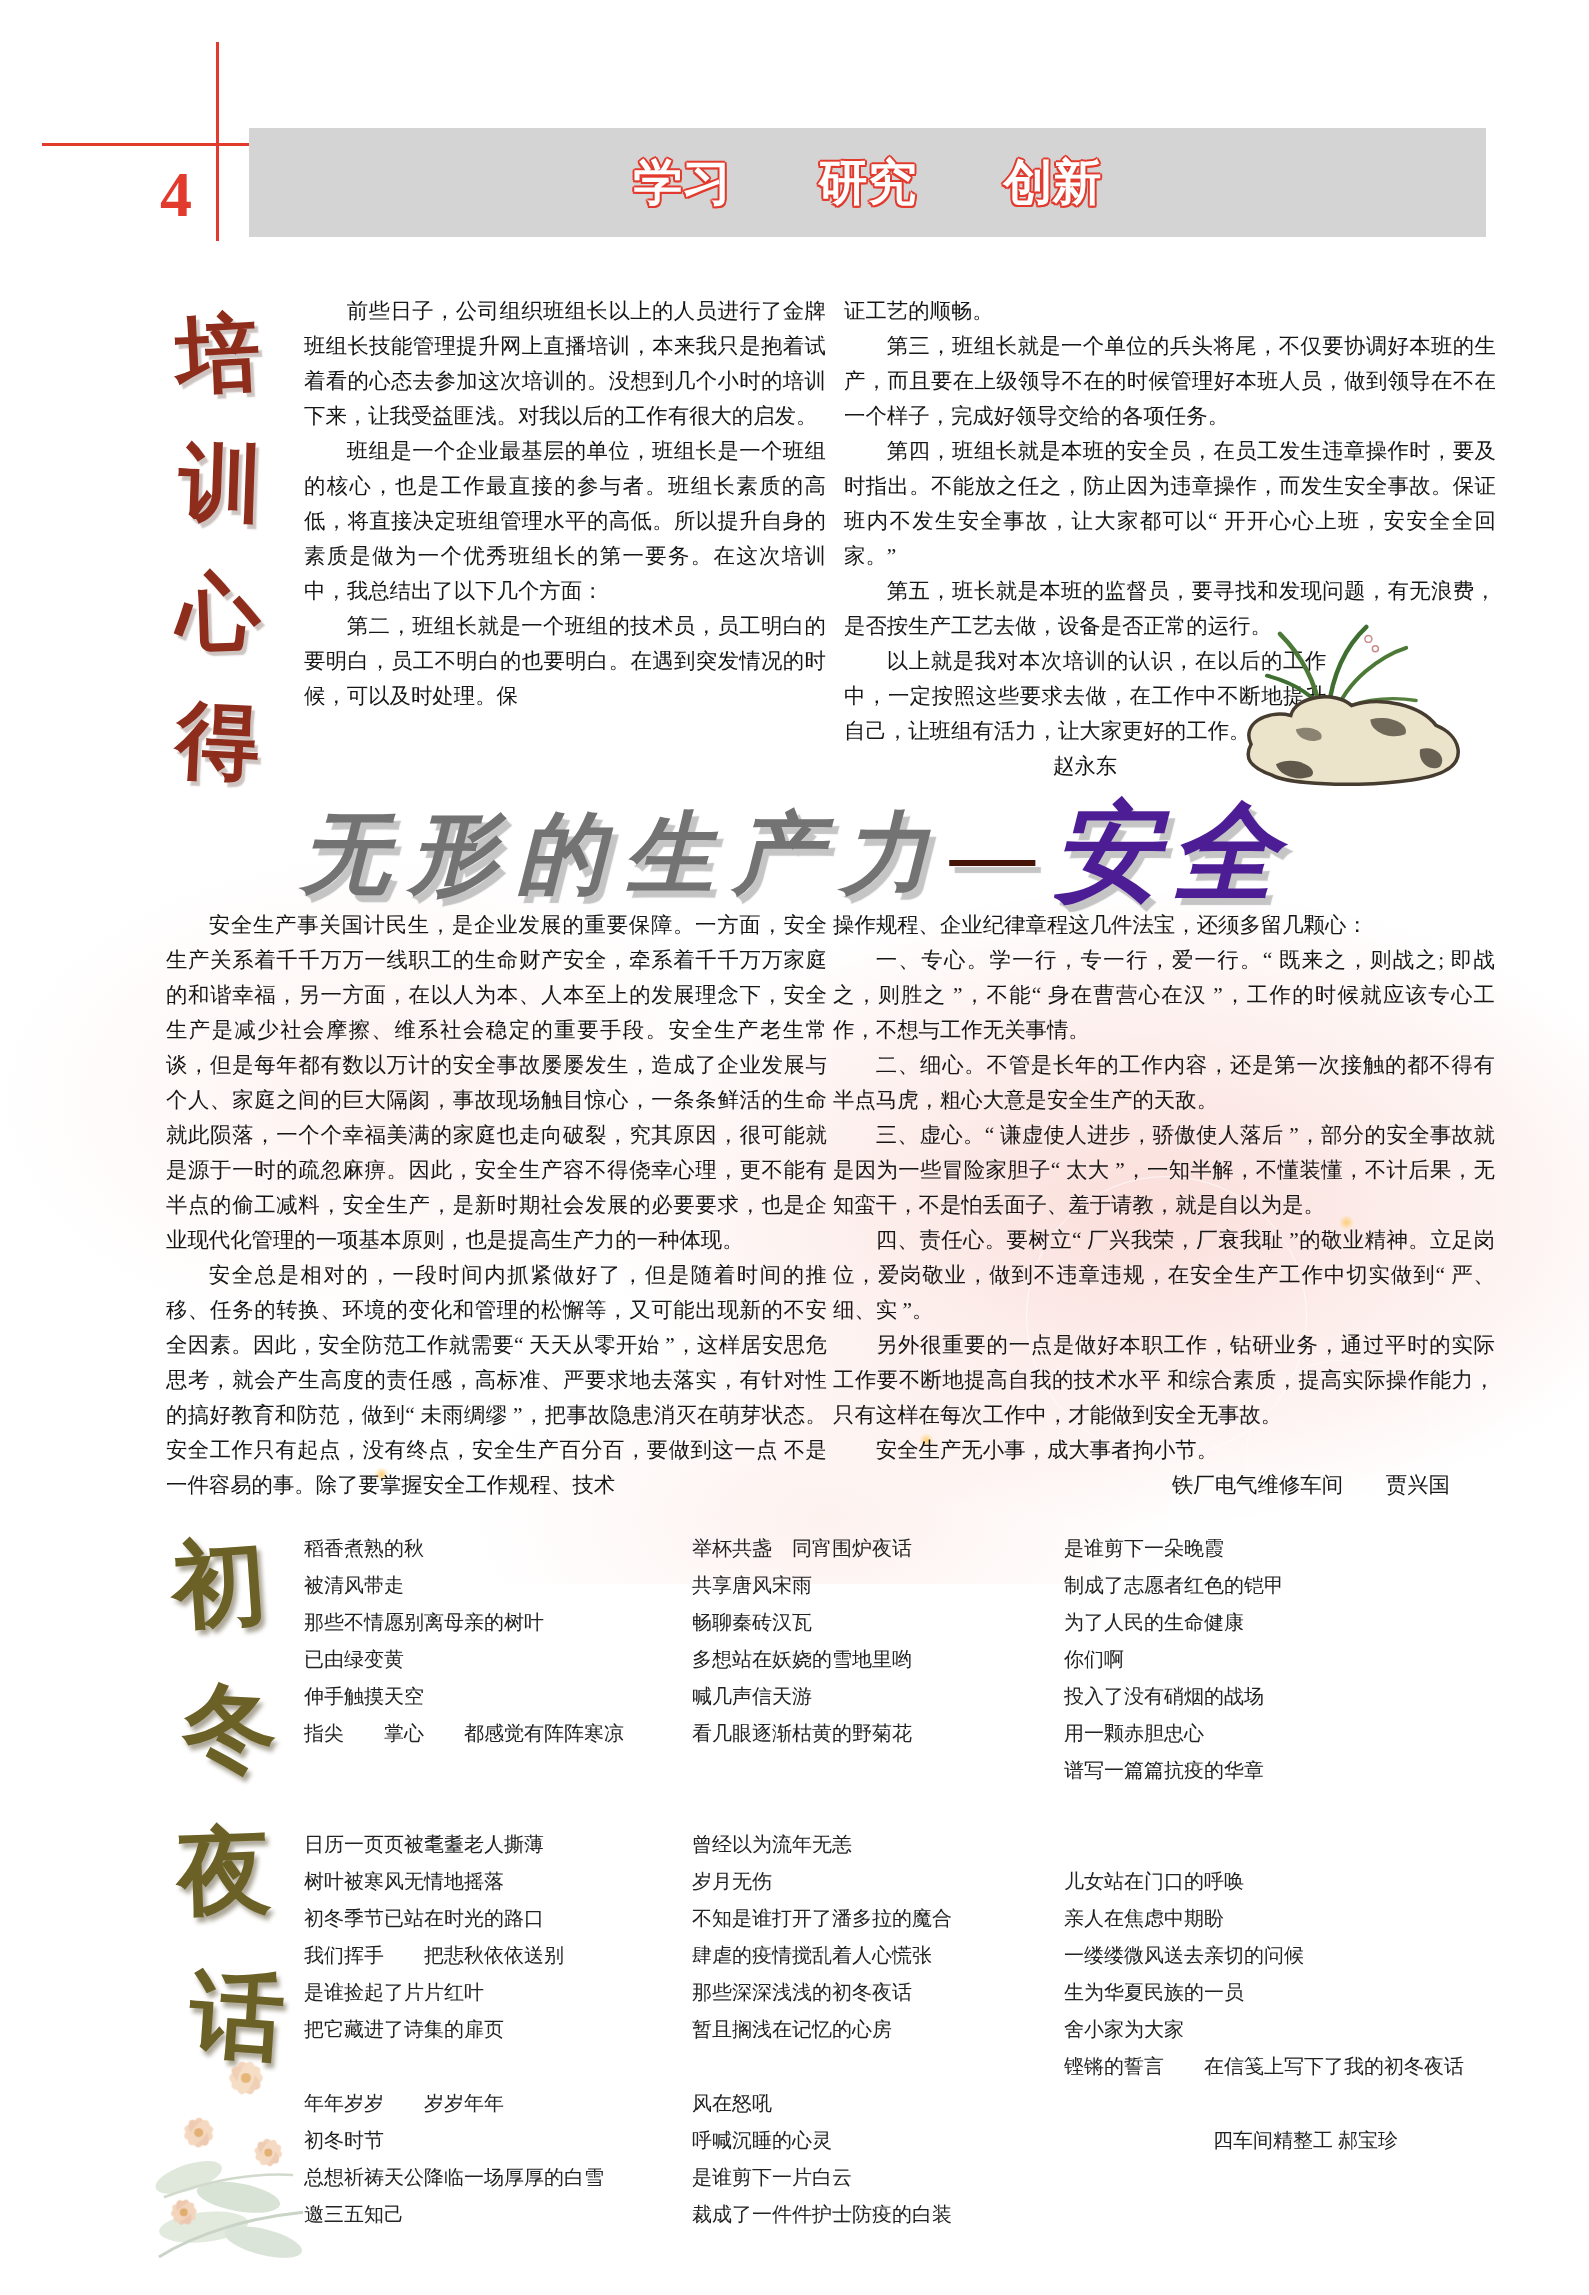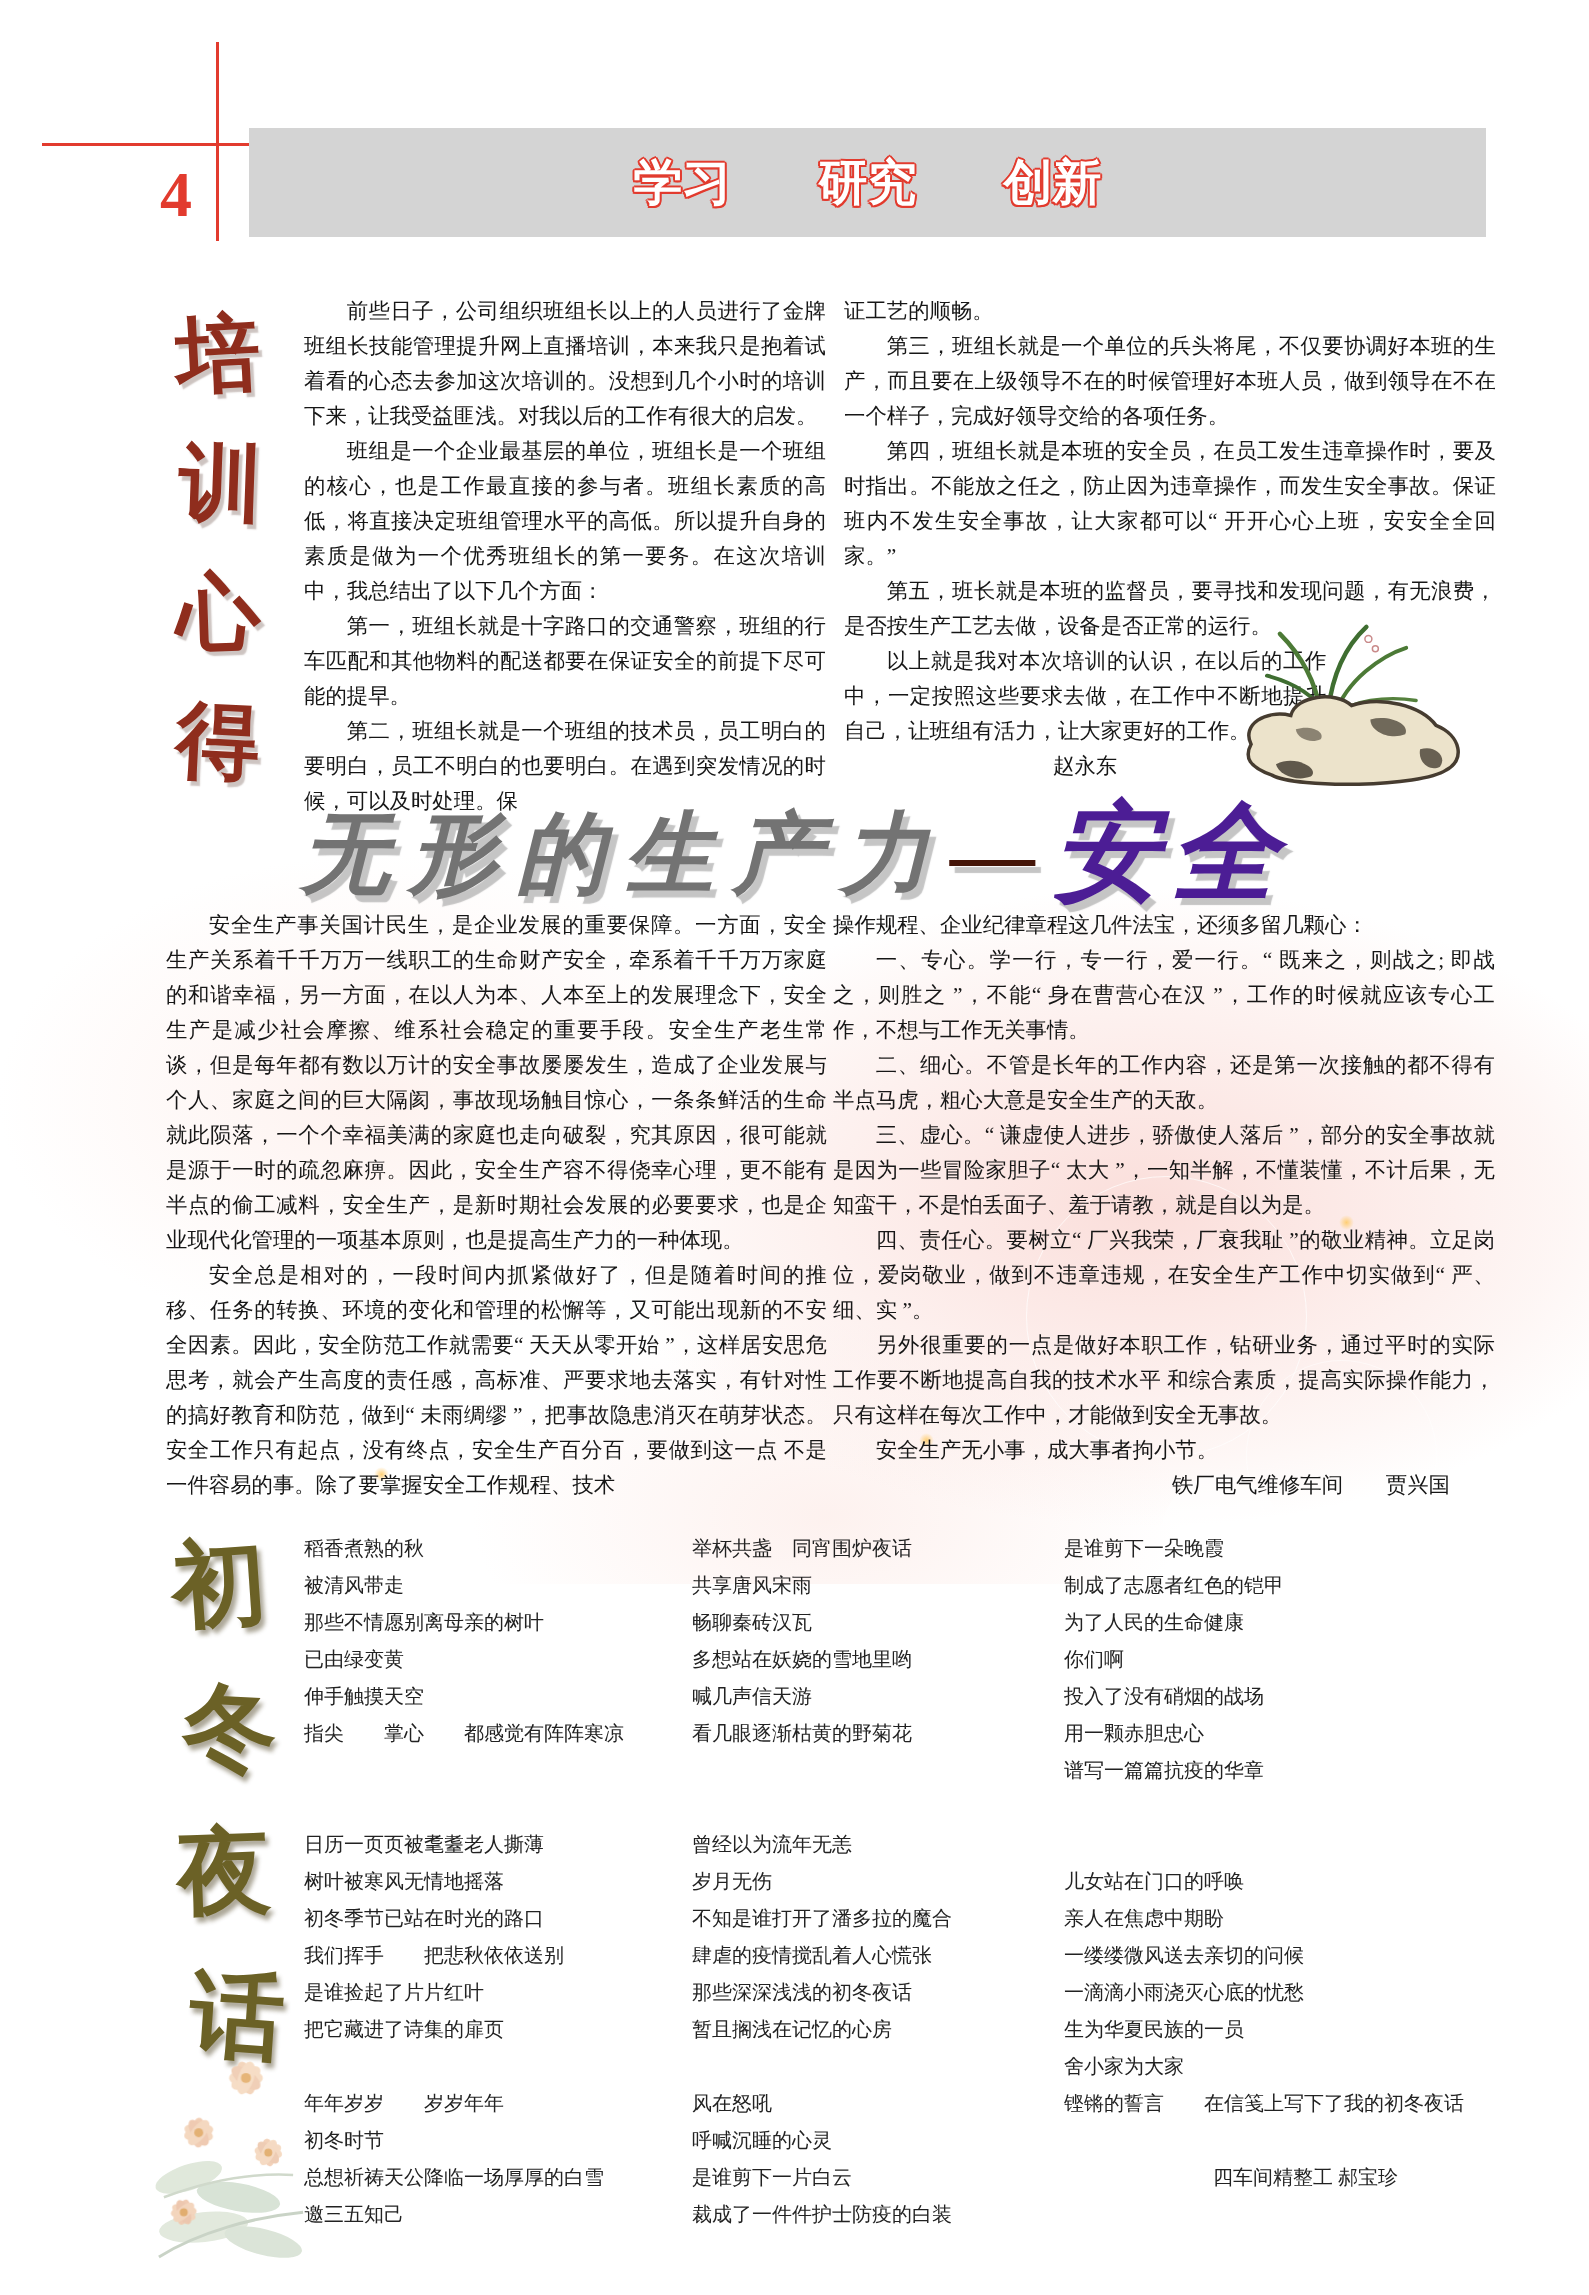--- a/index.html
+++ b/index.html
@@ -109,21 +109,20 @@
   <div class="a1-title">
       <div class="title-char">培</div>
       <div class="title-char">训</div>
       <div class="title-char">心</div>
       <div class="title-char">得</div>
     </div>
 
   <div class="col a1-left">
       <p class="para">前些日子，公司组织班组长以上的人员进行了金牌班组长技能管理提升网上直播培训，本来我只是抱着试着看的心态去参加这次培训的。没想到几个小时的培训下来，让我受益匪浅。对我以后的工作有很大的启发。</p>
       <p class="para">班组是一个企业最基层的单位，班组长是一个班组的核心，也是工作最直接的参与者。班组长素质的高低，将直接决定班组管理水平的高低。所以提升自身的素质是做为一个优秀班组长的第一要务。在这次培训中，我总结出了以下几个方面：</p>
-      <p class="para">第一，班组长就是十字路口的交通警察，班组的行车匹配和其他物料的配送都要在保证安全的前提下尽可能的提早。</p>
       <p class="para">第二，班组长就是一个班组的技术员，员工明白的要明白，员工不明白的也要明白。在遇到突发情况的时候，可以及时处理。保</p>
     </div>
 
   <div class="col a1-right">
     <div>
         <p class="para">证工艺的顺畅。</p>
         <p class="para">第三，班组长就是一个单位的兵头将尾，不仅要协调好本班的生产，而且要在上级领导不在的时候管理好本班人员，做到领导在不在一个样子，完成好领导交给的各项任务。</p>
         <p class="para">第四，班组长就是本班的安全员，在员工发生违章操作时，要及时指出。不能放之任之，防止因为违章操作，而发生安全事故。保证班内不发生安全事故，让大家都可以“ 开开心心上班，安安全全回家。”</p>
         <p class="para">第五，班长就是本班的监督员，要寻找和发现问题，有无浪费，是否按生产工艺去做，设备是否正常的运行。</p>
         <p class="para">以上就是我对本次培训的认识，在以后的工作中，一定按照这些要求去做，在工作中不断地提升自己，让班组有活力，让大家更好的工作。</p>
@@ -273,21 +272,20 @@
         <div class="poem-line">为了人民的生命健康</div>
         <div class="poem-line">你们啊</div>
         <div class="poem-line">投入了没有硝烟的战场</div>
         <div class="poem-line">用一颗赤胆忠心</div>
         <div class="poem-line">谱写一篇篇抗疫的华章</div>
         <div class="poem-line"></div>
         <div class="poem-line"></div>
         <div class="poem-line">儿女站在门口的呼唤</div>
         <div class="poem-line">亲人在焦虑中期盼</div>
         <div class="poem-line">一缕缕微风送去亲切的问候</div>
-        <div class="poem-line">一滴滴小雨浇灭心底的忧愁</div>
         <div class="poem-line">生为华夏民族的一员</div>
         <div class="poem-line">舍小家为大家</div>
         <div class="poem-line">铿锵的誓言　　在信笺上写下了我的初冬夜话</div>
       </div>
     <div class="poem-sign">四车间精整工  郝宝珍</div>
   </div>
 
 </div>
 
 

